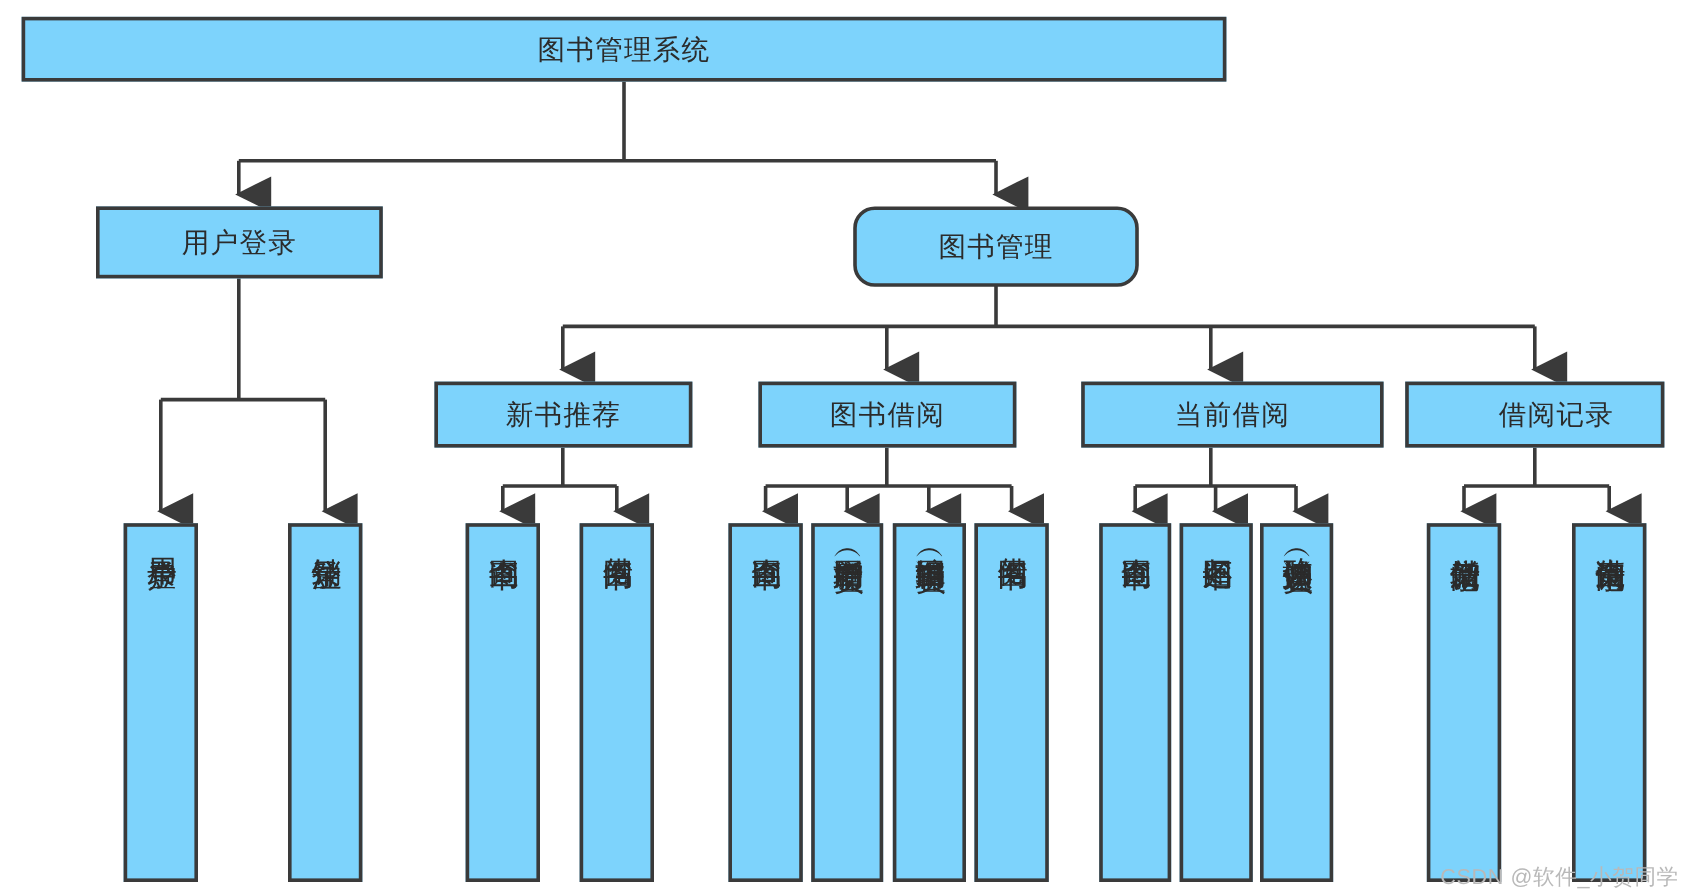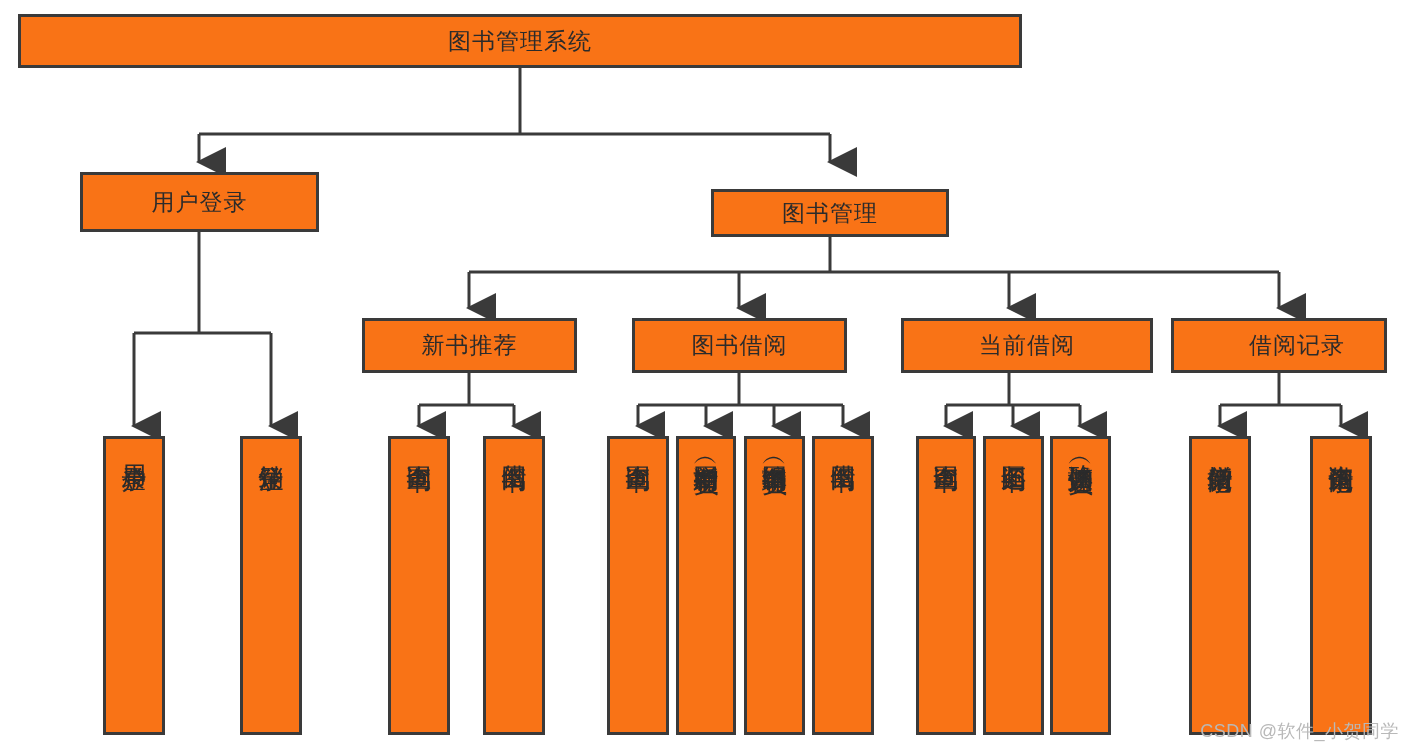--- a/index.html
+++ b/index.html
@@ -22,21 +22,21 @@
     left: 0;
     top: 0;
     width: 1405px;
     height: 747px;
     pointer-events: none;
   }
   .node {
     position: absolute;
     box-sizing: border-box;
     border: 3px solid #3a3a3a;
-    background: #f97316;
+    background: #7dd3fc;
     display: flex;
     align-items: center;
     justify-content: center;
     color: #2b2b2b;
     text-align: center;
   }
   .node.h {
     font-size: 23px;
     letter-spacing: 1px;
   }
@@ -118,21 +118,21 @@
     </g>
   </svg>
 
   <div class="node h" style="left:18px; top:14px; width:1004px; height:54px;">
     <span>图书管理系统</span>
   </div>
 
   <div class="node h" style="left:80px; top:172px; width:239px; height:60px;">
     <span>用户登录</span>
   </div>
-  <div class="node h" style="left:711px; top:189px; width:238px; height:48px;">
+  <div class="node h" style="left:711px; top:172px; width:238px; height:67px;border-radius:18px;">
     <span>图书管理</span>
   </div>
 
   <div class="node h" style="left:362px; top:318px; width:215px; height:55px;">
     <span>新书推荐</span>
   </div>
   <div class="node h" style="left:632px; top:318px; width:215px; height:55px;">
     <span>图书借阅</span>
   </div>
   <div class="node h" style="left:901px; top:318px; width:252px; height:55px;">

